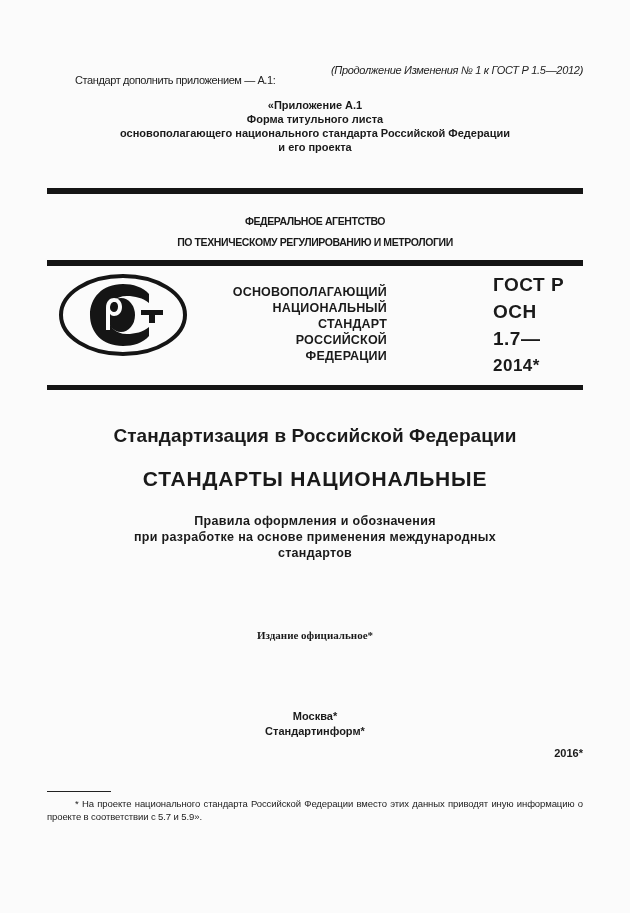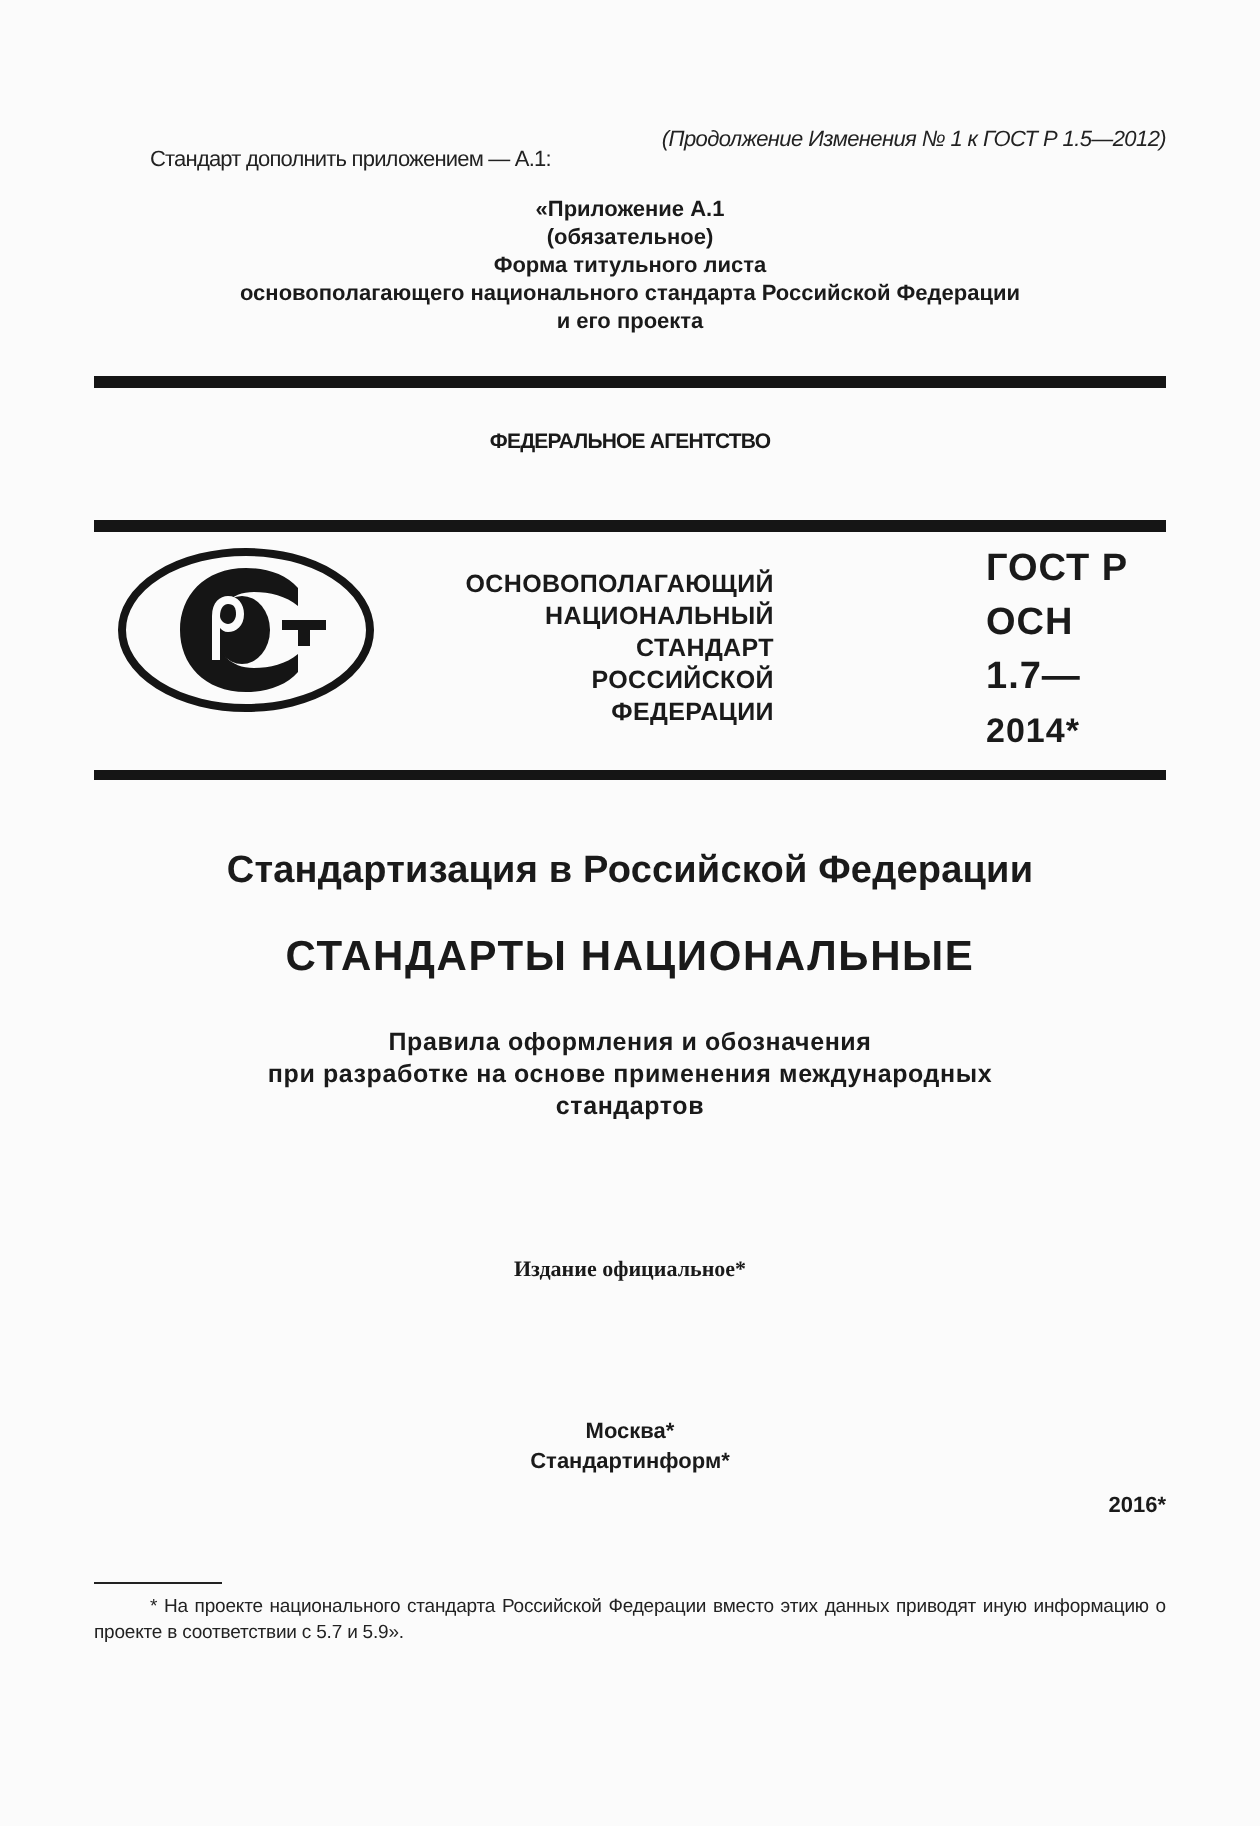--- a/index.html
+++ b/index.html
@@ -160,30 +160,30 @@
   </style>
 </head>
 <body>
 
 <div class="abs continuation">(Продолжение Изменения № 1 к ГОСТ Р 1.5—2012)</div>
 
 <div class="abs intro">Стандарт дополнить приложением — А.1:</div>
 
 <div class="abs appendix">
   <div>«Приложение А.1</div>
-  <div>(обязательное)</div>
   <div>Форма титульного листа</div>
   <div>основополагающего национального стандарта Российской Федерации</div>
   <div>и его проекта</div>
 </div>
 
 <div class="abs rule rule1"></div>
 
 <div class="abs agency">
   <div>ФЕДЕРАЛЬНОЕ АГЕНТСТВО</div>
+  <div>ПО ТЕХНИЧЕСКОМУ РЕГУЛИРОВАНИЮ И МЕТРОЛОГИИ</div>
 </div>
 
 <div class="abs rule rule2"></div>
 
 <div class="abs logo">
   <svg width="132" height="86" viewBox="0 0 132 86" xmlns="http://www.w3.org/2000/svg">
 
     <ellipse cx="66" cy="43" rx="62" ry="39" fill="none" stroke="#151515" stroke-width="4"></ellipse>
 
     <path d="M 92 22

